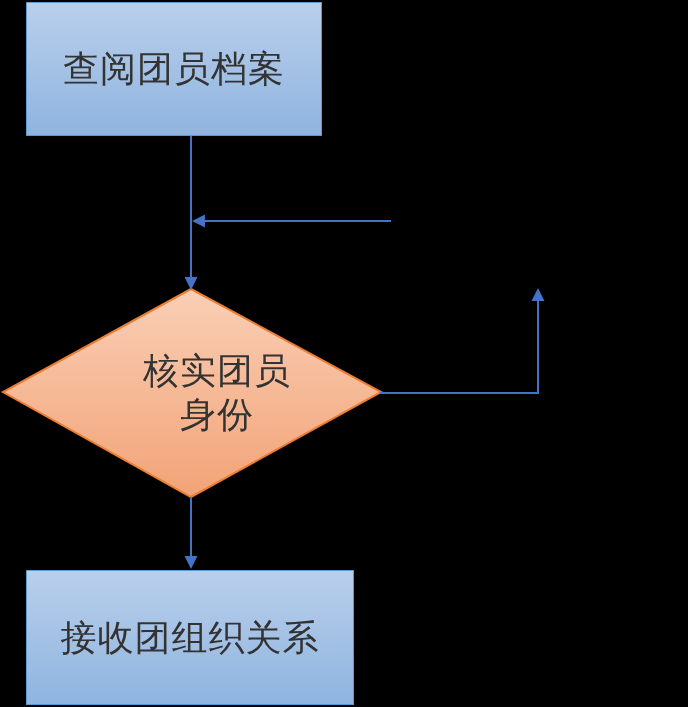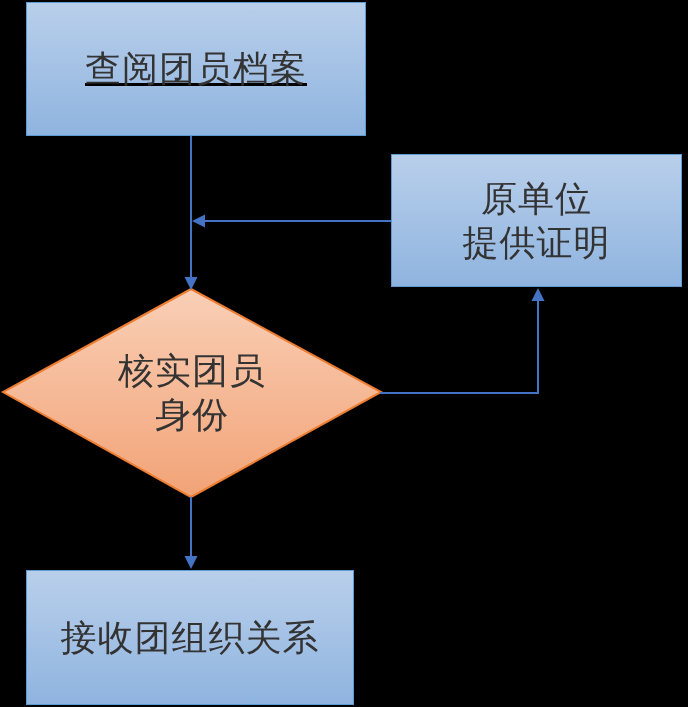--- a/index.html
+++ b/index.html
@@ -26,21 +26,21 @@
     text-align: center;
   }
   .label {
     font-size: 36px;
     font-weight: 300;
     line-height: 1.22;
     color: var(--text-color);
     white-space: pre-line;
     letter-spacing: 1px;
   }
-  .box-top    { left: 26px;  top: 2px;   width: 340px; height: 134px; text-decoration: underline; }
+  .box-top    { left: 26px;  top: 2px;   width: 296px; height: 134px; }
   .box-right  { left: 391px; top: 154px; width: 291px; height: 133px; }
   .box-bottom { left: 26px;  top: 570px; width: 328px; height: 135px; text-align: right; }
   .diamond-svg {
     position: absolute;
     left: 0; top: 285px;
     width: 384px; height: 216px;
   }
   .diamond-poly {
     fill: url(#diamondGrad);
     stroke: var(--diamond-border);
@@ -50,20 +50,21 @@
   .stop-diamond-bottom { stop-color: var(--diamond-fill-bottom); }
   .diamond-label-wrap {
     position: absolute;
     left: 0; top: 287px;
     width: 384px; height: 212px;
     display: flex;
     align-items: center;
     justify-content: center;
     text-align: center;
     pointer-events: none;
+    padding-left: 25px;
   }
   .connectors {
     position: absolute;
     left: 0; top: 0;
     width: 688px; height: 707px;
     pointer-events: none;
   }
   .connectors line, .connectors polyline {
     stroke: var(--connector);
     stroke-width: 2;
@@ -76,24 +77,20 @@
 </style>
 </head>
 <body>
 
 <div class="canvas">
 
   <div class="process box-top">
     <span class="label">查阅团员档案</span>
   </div>
 
-  <div class="process box-right">
-    <span class="label">原单位
-提供证明</span>
-  </div>
 
   <svg class="diamond-svg" viewBox="0 0 384 216">
     <defs>
       <linearGradient id="diamondGrad" x1="0" y1="0" x2="0" y2="1">
         <stop offset="0%" class="stop-diamond-top"></stop>
         <stop offset="100%" class="stop-diamond-bottom"></stop>
       </linearGradient>
     </defs>
     <polygon class="diamond-poly" points="191,4 381,107 191,212 3,107"></polygon>
   </svg>

